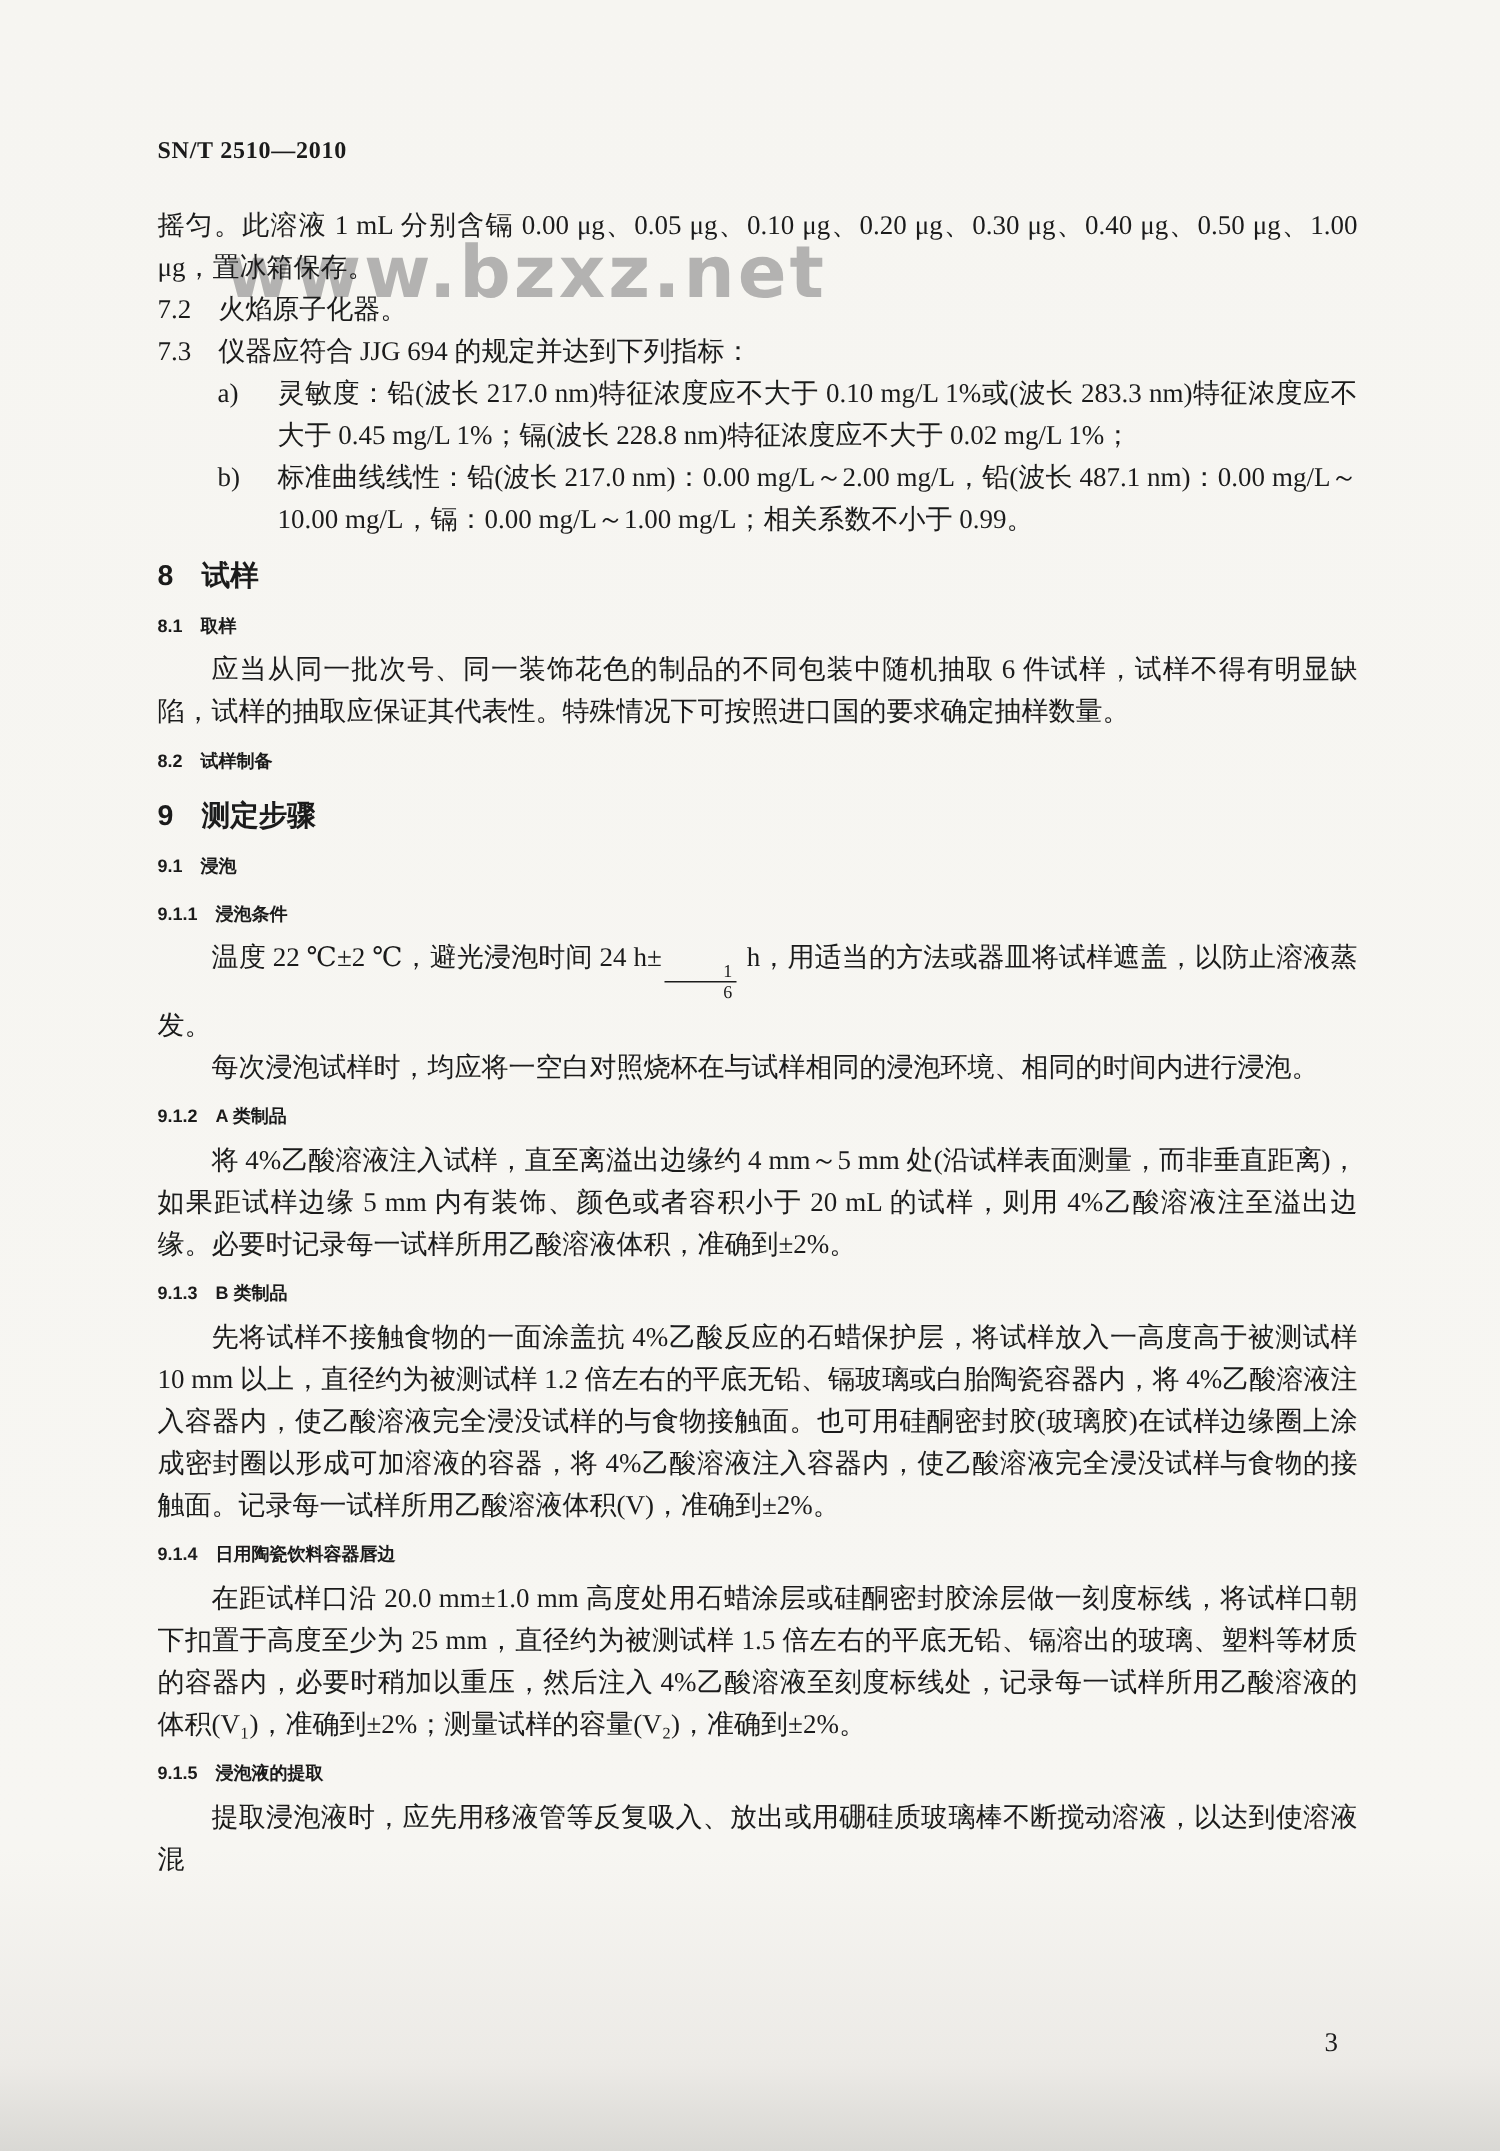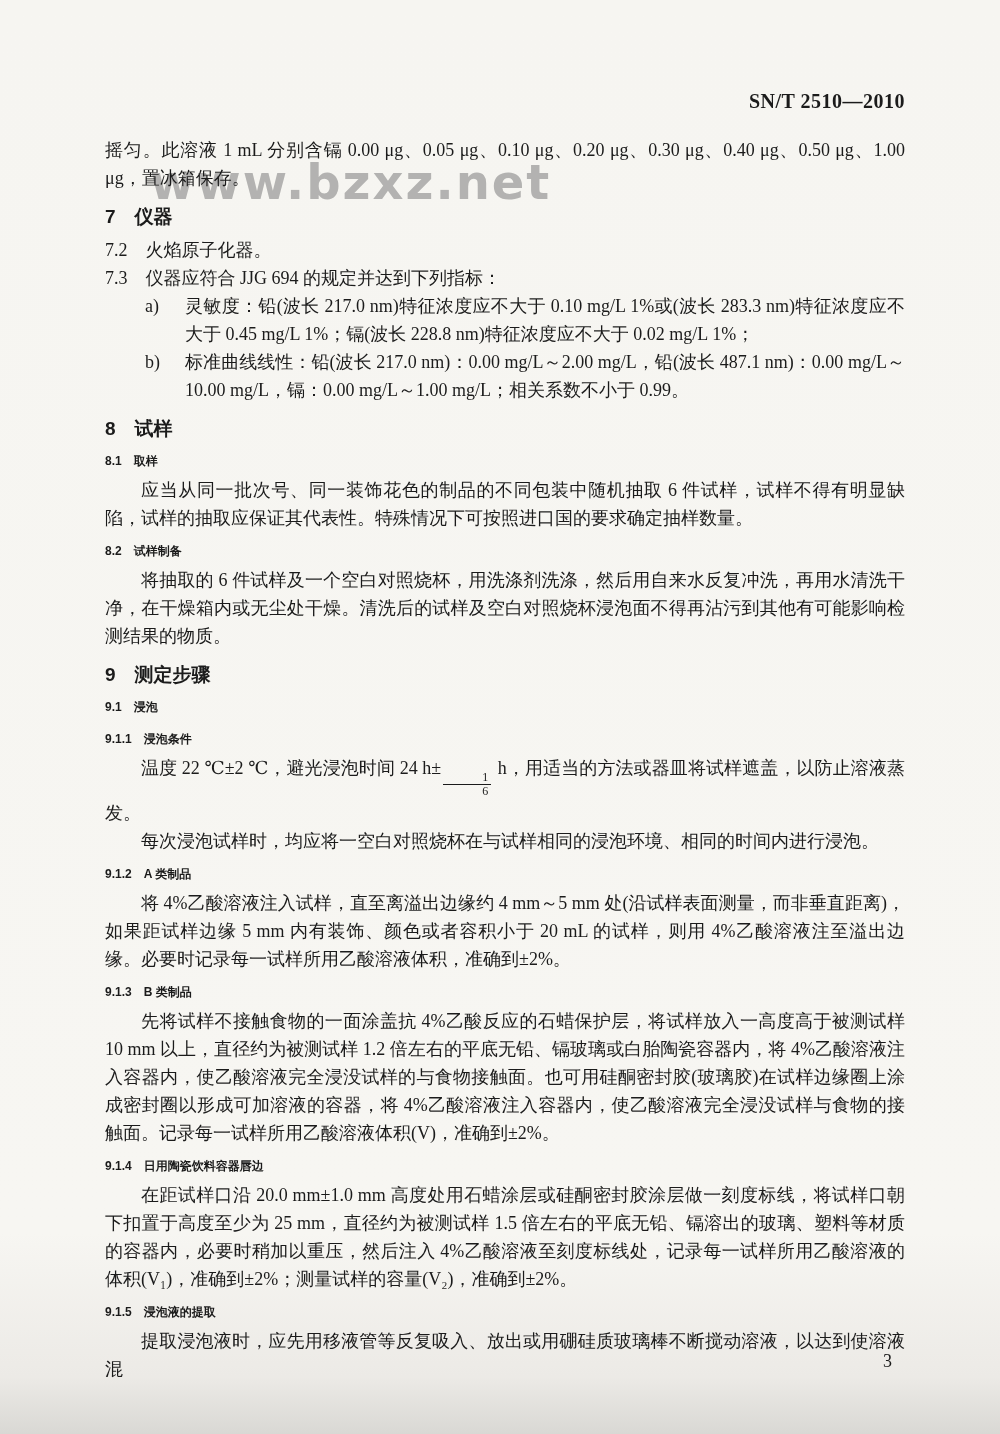--- a/index.html
+++ b/index.html
@@ -9,26 +9,26 @@
     margin:0 auto;
     box-sizing:border-box;
     padding:88px 95px 0 105px;
     background:linear-gradient(180deg,#f6f5f1 0%,#f7f6f2 86%,#eceae6 96%,#d9d8d4 100%);
     font-family:"Liberation Serif","DejaVu Serif",serif;
     color:#1b1b1b;
     overflow:hidden;
   }
   .content{position:relative;z-index:1;}
   .doc-header{
-    text-align:right;
+    text-align:left;
     font-weight:700;
-    font-size:20px;
+    font-size:16px;
     letter-spacing:0.5px;
     line-height:26px;
-    margin:0 0 22px 0;
+    margin:0 12px 22px 0;
   }
   .watermark{
     position:absolute;
     top:126px;left:150px;
     z-index:0;
     font-family:"DejaVu Sans","Liberation Sans",sans-serif;
     font-weight:700;
     font-size:48px;
     letter-spacing:2px;
     color:#7d7d7d;
@@ -91,38 +91,36 @@
 <div class="page">
 
   <div class="watermark">www.bzxz.net</div>
 
   <div class="content">
 
     <div class="doc-header">SN/T 2510—2010</div>
 
     <p class="p">摇匀。此溶液 1 mL 分别含镉 0.00 μg、0.05 μg、0.10 μg、0.20 μg、0.30 μg、0.40 μg、0.50 μg、1.00 μg，置冰箱保存。</p>
 
-    <h2 class="h1">7　仪器</h2>
     <p class="p">7.2　火焰原子化器。</p>
     <p class="p">7.3　仪器应符合 JJG 694 的规定并达到下列指标：</p>
 
     <div class="li">
       <span class="li-label">a)</span>
       <span class="li-text">灵敏度：铅(波长 217.0 nm)特征浓度应不大于 0.10 mg/L 1%或(波长 283.3 nm)特征浓度应不大于 0.45 mg/L 1%；镉(波长 228.8 nm)特征浓度应不大于 0.02 mg/L 1%；</span>
     </div>
     <div class="li">
       <span class="li-label">b)</span>
       <span class="li-text">标准曲线线性：铅(波长 217.0 nm)：0.00 mg/L～2.00 mg/L，铅(波长 487.1 nm)：0.00 mg/L～10.00 mg/L，镉：0.00 mg/L～1.00 mg/L；相关系数不小于 0.99。</span>
     </div>
 
     <h2 class="h1">8　试样</h2>
     <h3 class="h2">8.1　取样</h3>
     <p class="p indent">应当从同一批次号、同一装饰花色的制品的不同包装中随机抽取 6 件试样，试样不得有明显缺陷，试样的抽取应保证其代表性。特殊情况下可按照进口国的要求确定抽样数量。</p>
     <h3 class="h2">8.2　试样制备</h3>
-    <p class="p indent">将抽取的 6 件试样及一个空白对照烧杯，用洗涤剂洗涤，然后用自来水反复冲洗，再用水清洗干净，在干燥箱内或无尘处干燥。清洗后的试样及空白对照烧杯浸泡面不得再沾污到其他有可能影响检测结果的物质。</p>
 
     <h2 class="h1">9　测定步骤</h2>
     <h3 class="h2">9.1　浸泡</h3>
     <h3 class="h3">9.1.1　浸泡条件</h3>
 
     <p class="p indent"><span>温度 22 ℃±2 ℃，避光浸泡时间 24 h±</span><span class="frac">
           <span class="num">1</span>
           <span class="den">6</span>
         </span><span> h，用适当的方法或器皿将试样遮盖，以防止溶液蒸发。</span></p>
 

